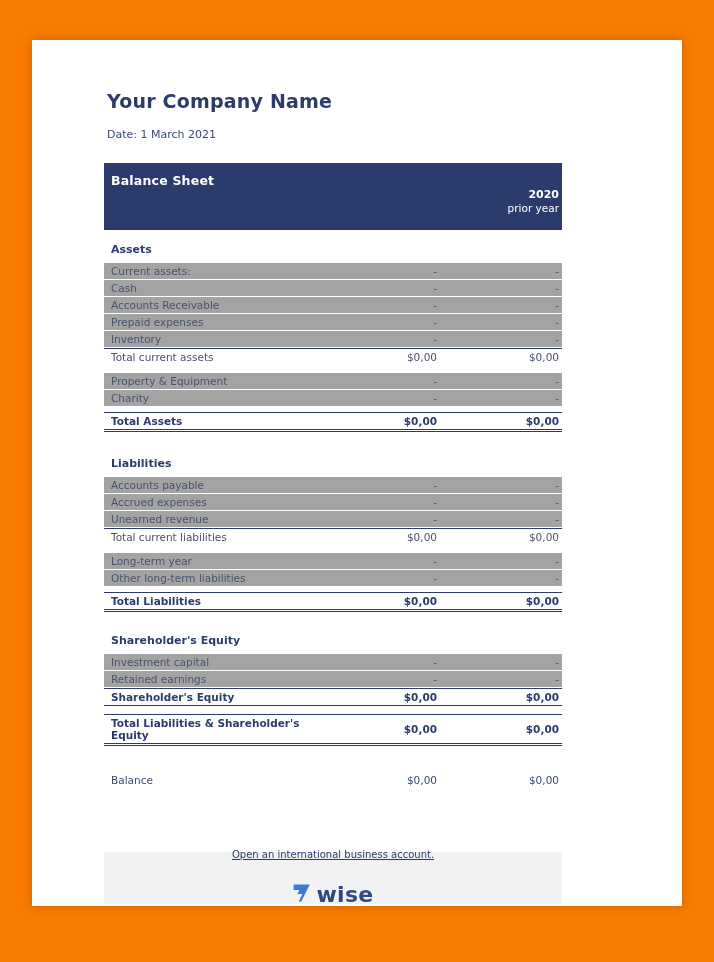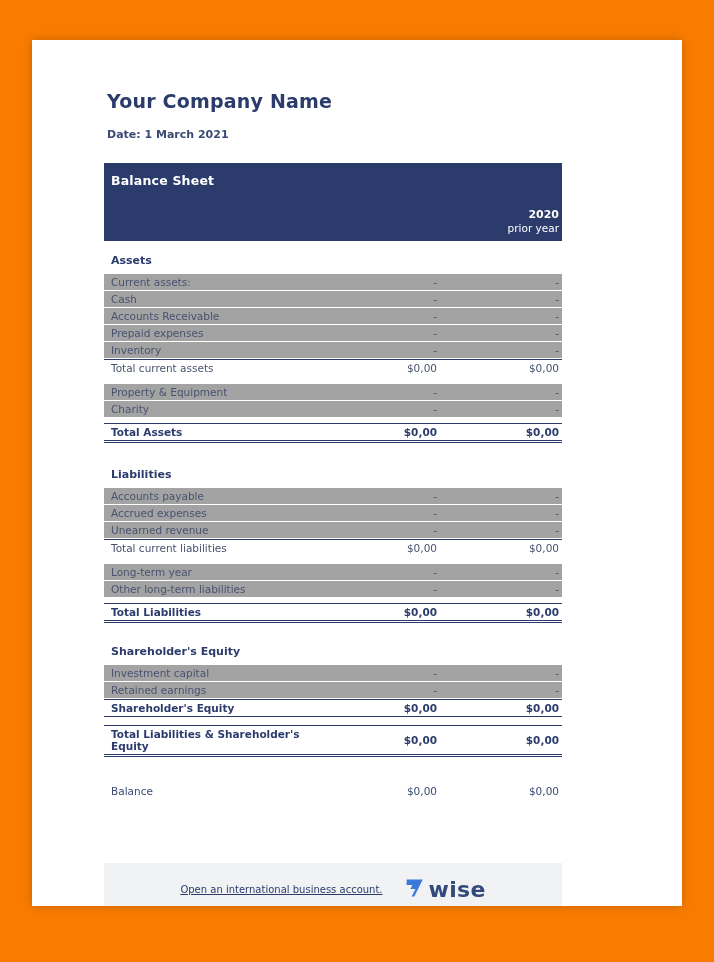--- a/index.html
+++ b/index.html
@@ -18,28 +18,28 @@
     padding-top: 50px;
     overflow: hidden;
   }
   .company-name {
     margin: 0 0 0 75px;
     font-size: 19px; font-weight: 700;
     color: #2B3C6C; letter-spacing: .2px;
   }
   .date-line {
     margin: 16px 0 0 75px;
-    font-size: 11px; color: #3A4A73; font-weight: bold;
+    font-size: 11px; color: #3A4A73;
   }
   .sheet { margin: 22px 0 0 72px; width: 458px; }
 
   
-  .bar { background: #2B3C6C; color: #fff; padding: 10px 0 7px; }
+  .bar { background: #2B3C6C; color: #fff; padding: 10px 0 16px; }
   .bar-title { font-size: 12.5px; font-weight: 700; padding-left: 7px; letter-spacing: .2px; }
-  .bar-cols { display: flex; justify-content: flex-end; margin-top: 20px; }
+  .bar-cols { display: flex; justify-content: flex-end; margin-top: 0; }
   .bar-col { width: 122px; text-align: right; padding-right: 3px; }
   .bar-year { font-size: 11px; font-weight: 700; }
   .bar-cap { font-size: 10.5px; margin-top: 1px; }
 
   
   .tbody { margin-top: 13px; }
   .section-h { font-size: 11px; font-weight: 700; color: #2B3C6C; padding-left: 7px; margin: 0 0 7px; }
   .sec-gap-lg { margin-top: 25px; }
   .sec-gap-md { margin-top: 22px; }
 
@@ -53,21 +53,21 @@
   .bb { font-weight: 700; color: #2B3C6C; }
   .it { color: #3A4A73; }
   .mt8 { margin-top: 8px; }
   .mt6 { margin-top: 6px; }
   .mt24 { margin-top: 26px; }
 
   
   .footer {
     margin: 64px 0 0 72px; width: 458px; height: 52px;
     background: #F0F2F4;
-    display: flex; align-items: center; justify-content: center; gap: 22px;
+    display: flex; align-items: center; justify-content: center; gap: 22px; flex-direction: column;
   }
   .footer-link { font-size: 10px; color: #2B3C6C; text-decoration: underline; cursor: pointer; }
   .logo { display: flex; align-items: center; gap: 3px; }
   .logo-text { font-size: 22px; font-weight: 700; color: #33497B; letter-spacing: .3px; }
 </style>
 </head>
 <body>
 
 <div class="page">
 

